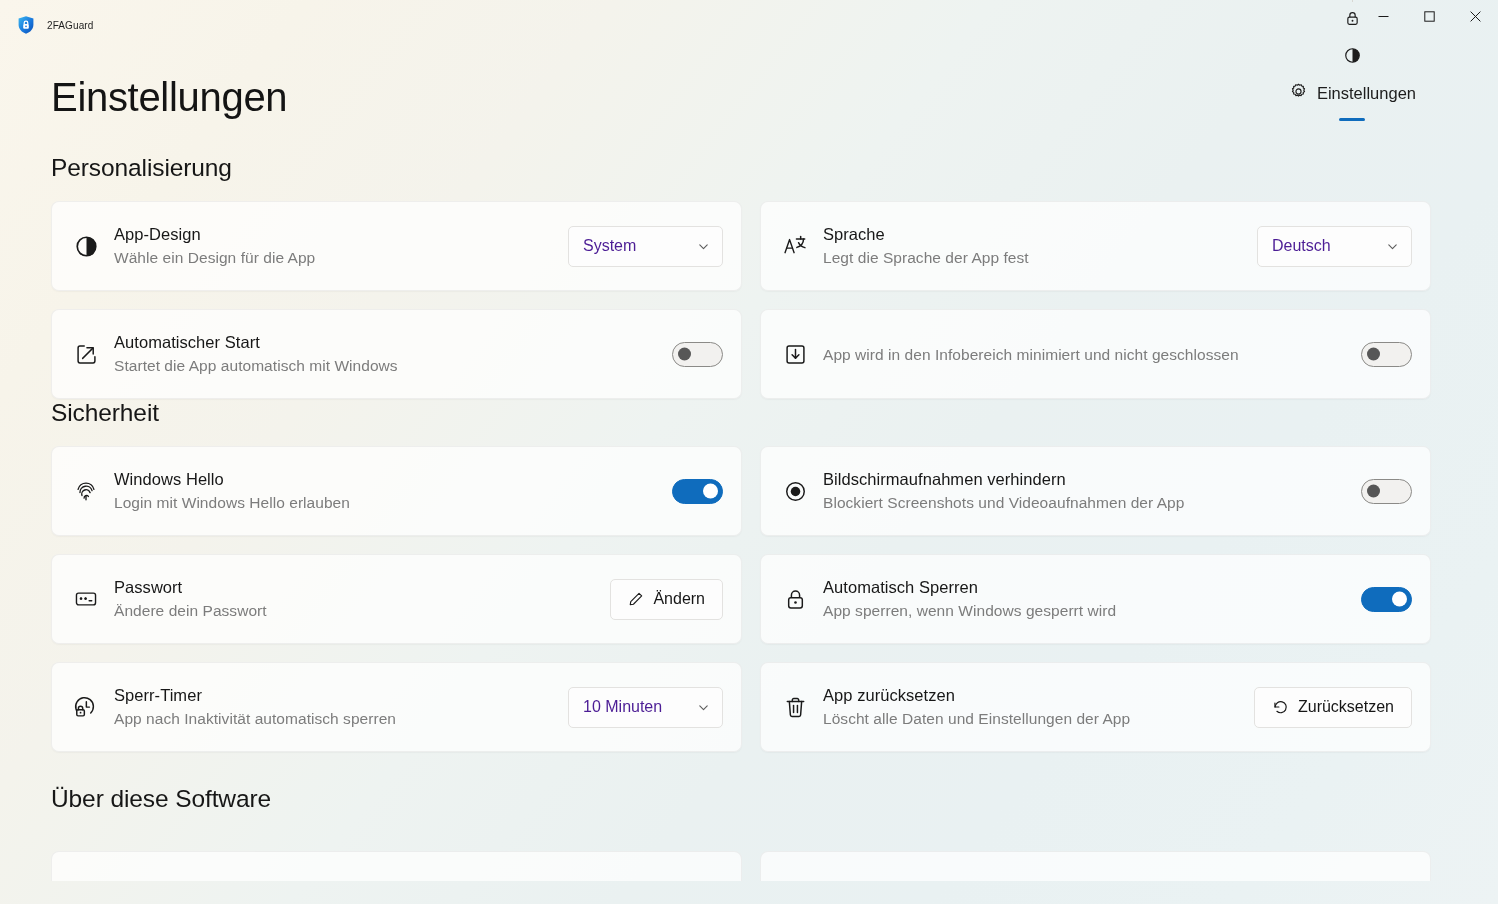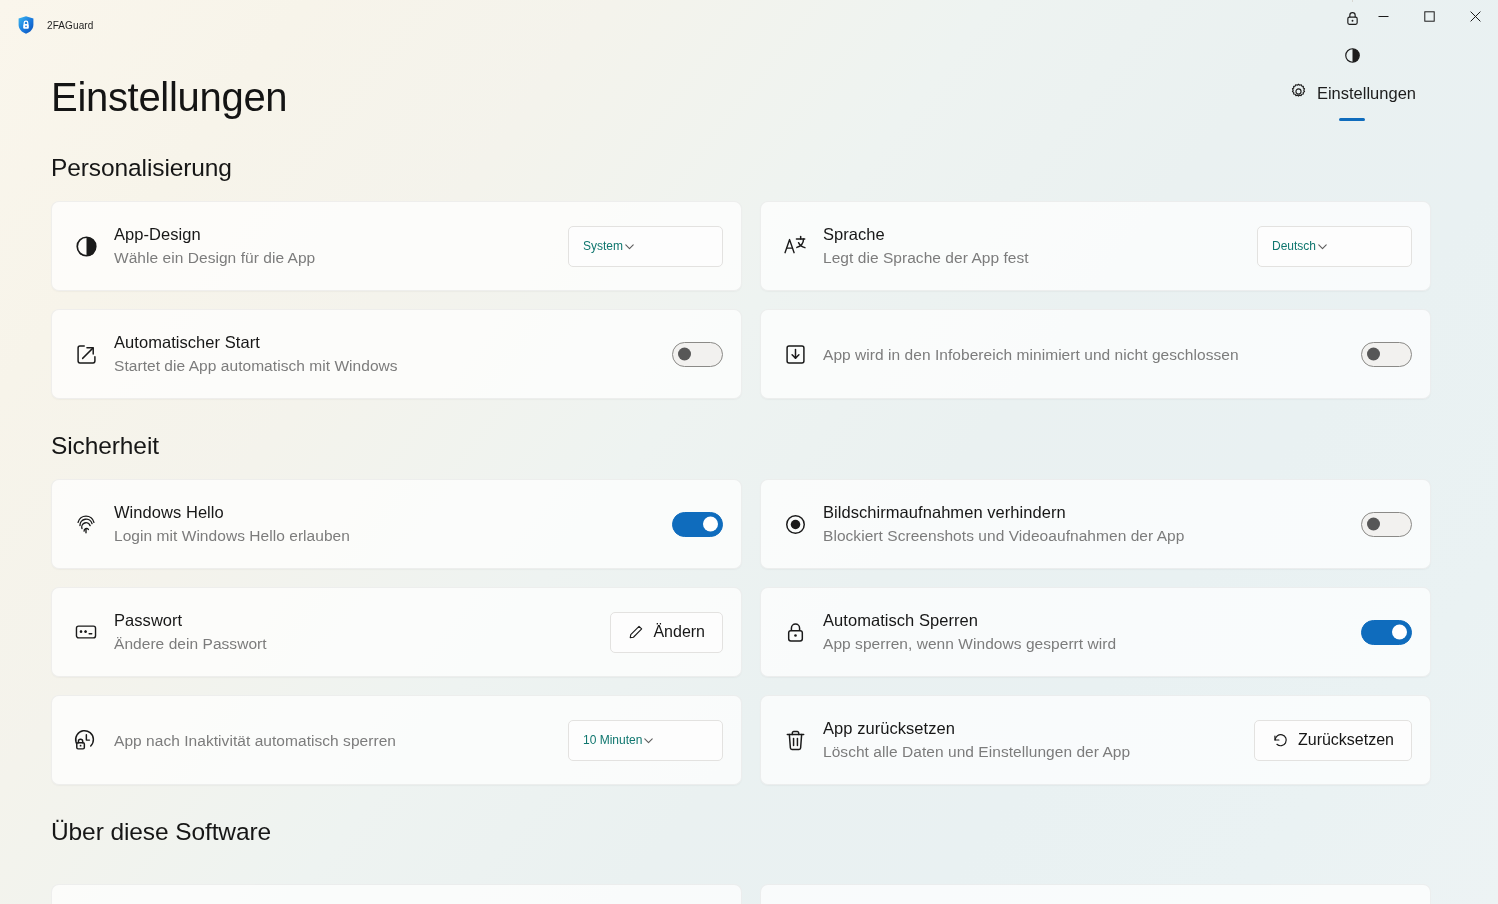--- a/index.html
+++ b/index.html
@@ -122,21 +122,21 @@
     padding: 0 46px 0 51px;
     margin-top: 34px;
   }
   .section-title {
     font-size: 24.5px;
     font-weight: 400;
     color: #161616;
     letter-spacing: -.1px;
     margin-bottom: 19px;
   }
-  .section + .section { margin-top: 33px; }
+  .section + .section { }
 
   .grid {
     display: grid;
     grid-template-columns: 691px 671px;
     column-gap: 18px;
     row-gap: 18px;
   }
 
   .card {
     background: rgba(255,255,255,.72);
@@ -181,23 +181,24 @@
 
   
   .dropdown {
     width: 155px;
     height: 41px;
     background: #fdfdfd;
     border: 1px solid #e3e2e0;
     border-radius: 5px;
     display: flex;
     align-items: center;
+    justify-content: space-between;
     padding: 0 12px 0 14px;
-    font-size: 12px;
-    color: #0f766e;
+    font-size: 16px;
+    color: #4c1d95;
     cursor: default;
   }
   .dropdown .chev { color: #5d5d5d; display: flex; }
 
   .toggle {
     width: 51px;
     height: 25px;
     border-radius: 13px;
     position: relative;
     cursor: default;
@@ -565,20 +566,21 @@
         <div class="card-icon">
           <svg width="26" height="26" viewBox="0 0 22 22" fill="none" stroke="#1a1a1a" stroke-width="1.25" stroke-linecap="round" stroke-linejoin="round">
             <path d="M6.5 17.4 A7.5 7.5 0 1 1 15.0 16.0"></path>
             <polyline points="11.3,6.6 11.3,11.1 13.9,11.1"></polyline>
             <rect x="3.2" y="13.3" width="6.4" height="5.2" rx="1.1" fill="#f9f9f7"></rect>
             <path d="M4.6 13.3 V12.1 a1.8 1.8 0 0 1 3.6 0 V13.3"></path>
             <circle cx="6.4" cy="15.8" r="0.75" fill="#1a1a1a" stroke="none"></circle>
           </svg>
         </div>
         <div class="card-text">
+          <div class="card-title">Sperr-Timer</div>
           <div class="card-desc">App nach Inaktivität automatisch sperren</div>
         </div>
         <div class="card-action">
           <div class="dropdown">
             <span>10 Minuten</span>
             <span class="chev">
               <svg width="13" height="13" viewBox="0 0 14 14" fill="none" stroke="#5d5d5d" stroke-width="1.2" stroke-linecap="round" stroke-linejoin="round">
                   <polyline points="3,5.2 7,9.2 11,5.2"></polyline>
                 </svg>
             </span>

